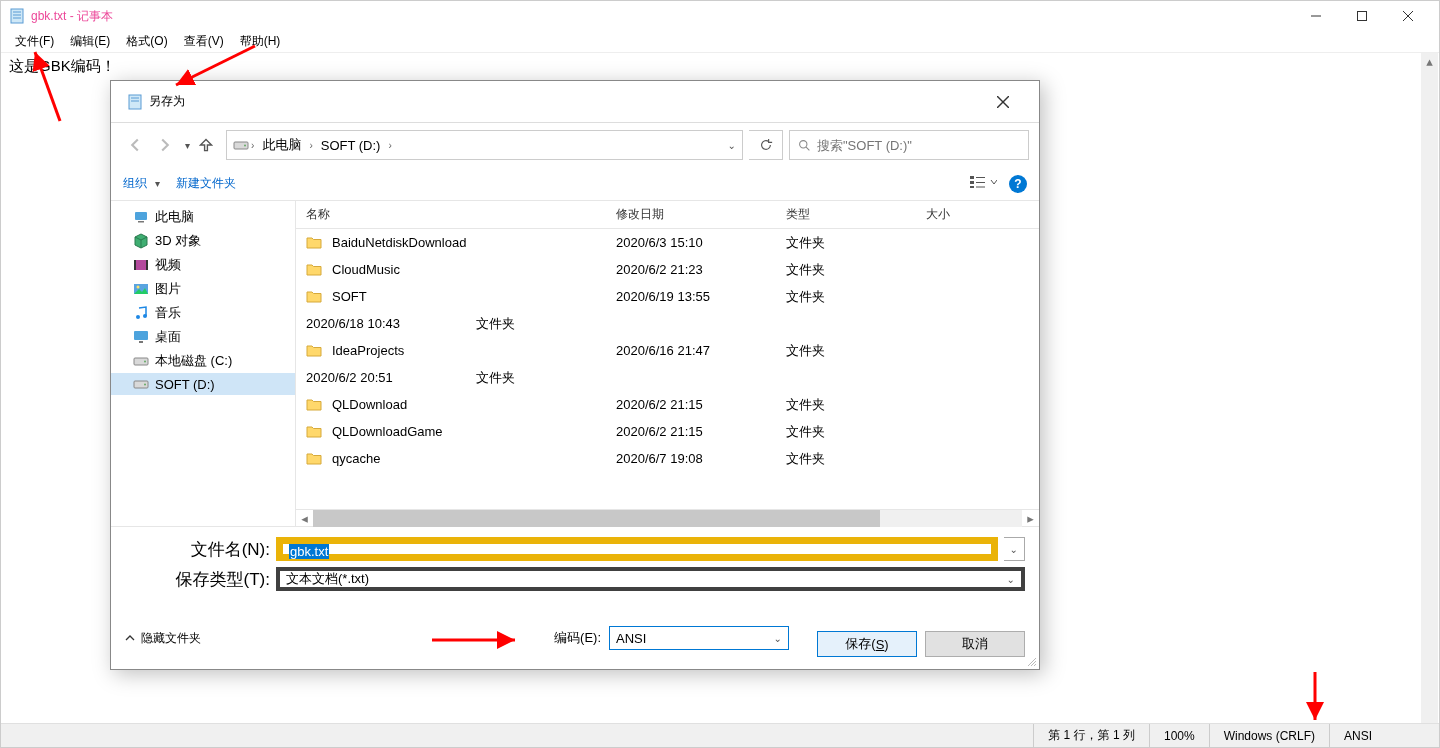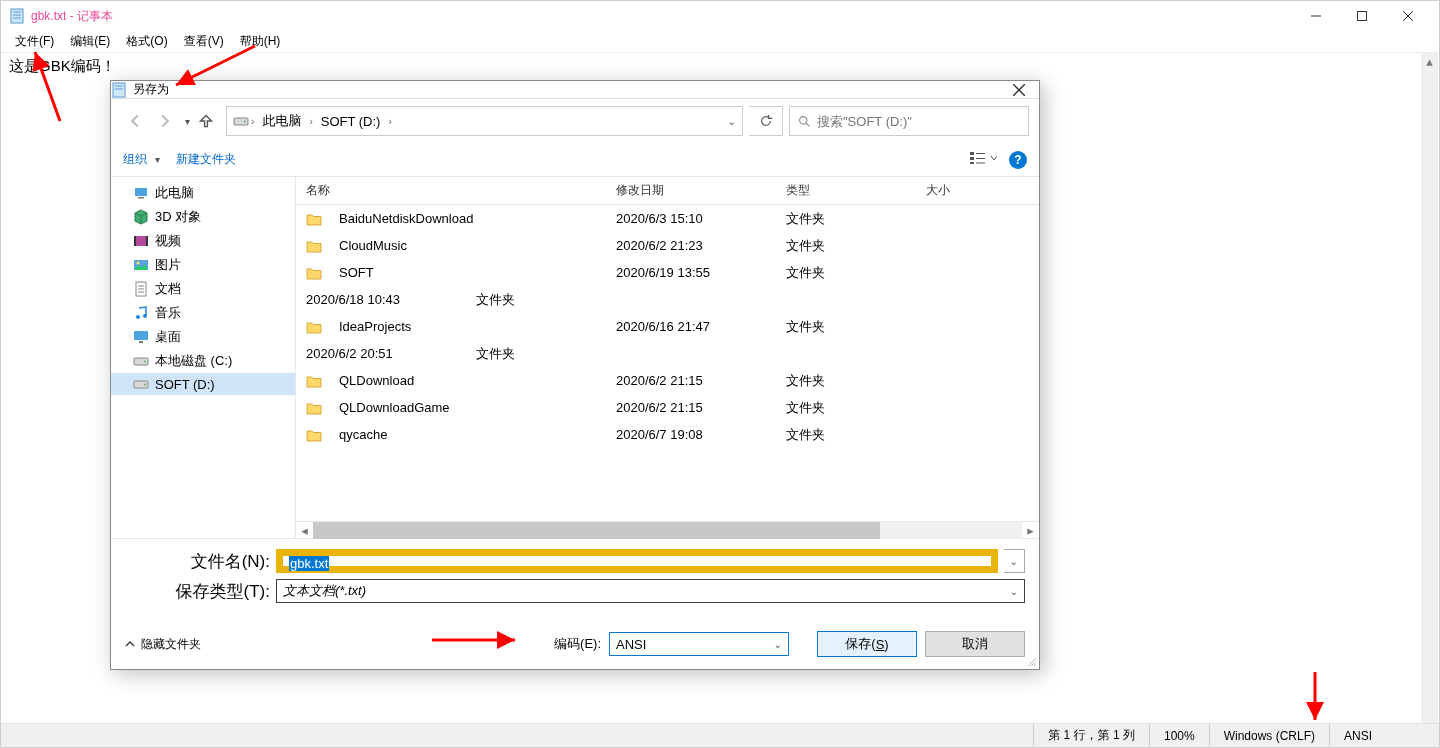--- a/index.html
+++ b/index.html
@@ -15,21 +15,21 @@
 .menubar { height: 22px; display: flex; align-items: center; padding: 0 6px; font-size: 12px; background: #fff; border-bottom: 1px solid #eee; }
 .menu-item { padding: 2px 8px; cursor: pointer; }
 
 .content-area { position: relative; padding: 4px 8px; font-size: 15px; height: calc(100% - 30px - 22px - 24px); }
 
 .statusbar { position: absolute; bottom: 0; left: 0; right: 0; height: 24px; border-top: 1px solid #e0e0e0; display: flex; align-items: center; justify-content: flex-end; font-size: 12px; background: #f0f0f0; }
 .status-cell { border-left: 1px solid #ccc; padding: 0 14px; height: 100%; display: flex; align-items: center; }
 
 
 .dialog { position: absolute; left: 110px; top: 80px; width: 930px; height: 590px; background: #fff; border: 1px solid #888; box-shadow: 4px 4px 20px rgba(0,0,0,0.25); display: flex; flex-direction: column; }
-.dialog-title { height: 18px; display: flex; align-items: center; padding: 0 0; font-size: 12px; border-bottom: 1px solid #ddd; }
+.dialog-title { height: 42px; display: flex; align-items: center; padding: 0 16px; font-size: 12px; border-bottom: 1px solid #ddd; }
 .dialog-title .icon { width: 16px; height: 16px; margin-right: 6px; }
 .dialog-close { margin-left: auto; width: 40px; height: 28px; display: flex; align-items: center; justify-content: center; cursor: pointer; }
 
 .navbar { height: 44px; display: flex; align-items: center; gap: 6px; padding: 6px 10px; }
 .nav-arrows { display: flex; align-items: center; gap: 2px; color: #888; }
 .nav-arrow, .nav-up { width: 28px; height: 28px; display: flex; align-items: center; justify-content: center; cursor: pointer; }
 .nav-arrow.disabled { color: #ccc; }
 .breadcrumb { flex: 1; border: 1px solid #ccc; height: 30px; display: flex; align-items: center; padding: 0 6px; gap: 0; }
 .bc-seg { padding: 0 6px; cursor: pointer; display: flex; align-items: center; gap: 4px; }
 .bc-sep { color: #666; font-size: 10px; padding: 0 2px; }
@@ -52,41 +52,41 @@
 
 .filepane { flex: 1; display: flex; flex-direction: column; min-width: 0; }
 .col-headers { height: 28px; border-bottom: 1px solid #e6e6e6; display: flex; align-items: center; font-size: 12px; color: #333; }
 .col { padding: 0 10px; border-right: 1px solid transparent; }
 .col-name { width: 310px; }
 .col-date { width: 170px; }
 .col-type { width: 140px; }
 .col-size { width: 70px; }
 .file-list { flex: 1; overflow-y: auto; }
 .file-row { height: 27px; display: flex; align-items: center; font-size: 13px; }
-.file-row .col { display: flex; align-items: flex-end; gap: 17px; }
+.file-row .col { display: flex; align-items: flex-start; gap: 10px; }
 .folder-icon { width: 16px; height: 14px; }
 .file-scroll { height: 17px; border-top: 1px solid #e6e6e6; display: flex; align-items: center; }
 .file-scroll .sb-left, .file-scroll .sb-right { width: 17px; height: 17px; display: flex; align-items: center; justify-content: center; color: #777; cursor: pointer; }
 .file-scroll .sb-track { flex: 1; background: #f0f0f0; height: 17px; position: relative; }
 .file-scroll .sb-thumb { position: absolute; left: 0; top: 0; height: 17px; width: 80%; background: #c8c8c8; }
 
 .bottom-pane { border-top: 1px solid #e6e6e6; padding: 10px 14px 10px 14px; }
 .form-row { display: flex; align-items: center; margin-bottom: 6px; gap: 6px; }
 .form-label { width: 145px; text-align: right; font-size: 17px; }
 .form-input { flex: 1; height: 24px; border: 7px solid #eab308; padding: 0 6px; font-size: 13px; }
 .form-input.highlight { background: #fff; }
 .sel-text { background: #0078d4; color: #fff; padding: 0 1px; }
-.form-select { flex: 1; height: 24px; border: 1px solid #404040; padding: 0 6px; font-size: 13px; display: flex; align-items: center; justify-content: space-between; cursor: pointer; font-style: italic; }
+.form-select { flex: 1; height: 24px; border: 4px solid #404040; padding: 0 6px; font-size: 13px; display: flex; align-items: center; justify-content: space-between; cursor: pointer; }
 
 .footer { display: flex; align-items: center; padding: 12px 14px; gap: 8px; }
 .hide-folders { display: flex; align-items: center; gap: 6px; font-size: 12px; cursor: pointer; }
 .footer-spacer { flex: 1; }
 .enc-label { font-size: 13px; }
 .enc-select { width: 180px; height: 24px; border: 1px solid #0078d4; padding: 0 6px; display: flex; align-items: center; justify-content: space-between; font-size: 13px; cursor: pointer; }
-.btn { min-width: 100px; height: 26px; border: 1px solid #0078d4; background: #e5f1fb; font-size: 13px; cursor: pointer; display: flex; align-items: center; justify-content: center; }
+.btn { min-width: 100px; height: 26px; border: 1px solid #0078d4; background: #e5f1fb; font-size: 13px; cursor: pointer; display: flex; align-items: center; justify-content: center; margin-top: 12px; }
 .btn.secondary { border: 1px solid #adadad; background: #e1e1e1; }
 
 .dropdown-chevron { font-size: 10px; color: #555; padding-left: 4px; }
 
 
 .arrow { position: absolute; pointer-events: none; }
 .resize-grip { position:absolute; right:2px; bottom:2px; width:12px; height:12px; }
 
 
 .np-scroll { position: absolute; right: 1px; top: 52px; width: 17px; bottom: 24px; background: #f0f0f0; }
@@ -252,29 +252,20 @@
           </svg>
           <span>视频</span>
         </div>
         <div class="tree-item">
           <svg class="tree-icon" viewBox="0 0 16 16">
             <rect x="1" y="3" width="14" height="10" fill="#5aa4e0"></rect>
             <circle cx="5" cy="6" r="1.5" fill="#ffe46b"></circle>
             <path d="M1 13 L6 8 L9 11 L12 7 L15 13 Z" fill="#2c6"></path>
           </svg>
           <span>图片</span>
-        </div>
-        <div class="tree-item">
-          <svg class="tree-icon" viewBox="0 0 16 16">
-            <rect x="3" y="1" width="10" height="14" fill="#fff" stroke="#888"></rect>
-            <line x1="5" y1="5" x2="11" y2="5" stroke="#888"></line>
-            <line x1="5" y1="8" x2="11" y2="8" stroke="#888"></line>
-            <line x1="5" y1="11" x2="11" y2="11" stroke="#888"></line>
-          </svg>
-          <span>文档</span>
         </div>
         <div class="tree-item">
           <svg class="tree-icon" viewBox="0 0 16 16">
             <path d="M6 3 L13 2 L13 11" fill="none" stroke="#1e88e5" stroke-width="1.5"></path>
             <circle cx="5" cy="12" r="2" fill="#1e88e5"></circle>
             <circle cx="12" cy="11" r="2" fill="#1e88e5"></circle>
           </svg>
           <span>音乐</span>
         </div>
         <div class="tree-item">

